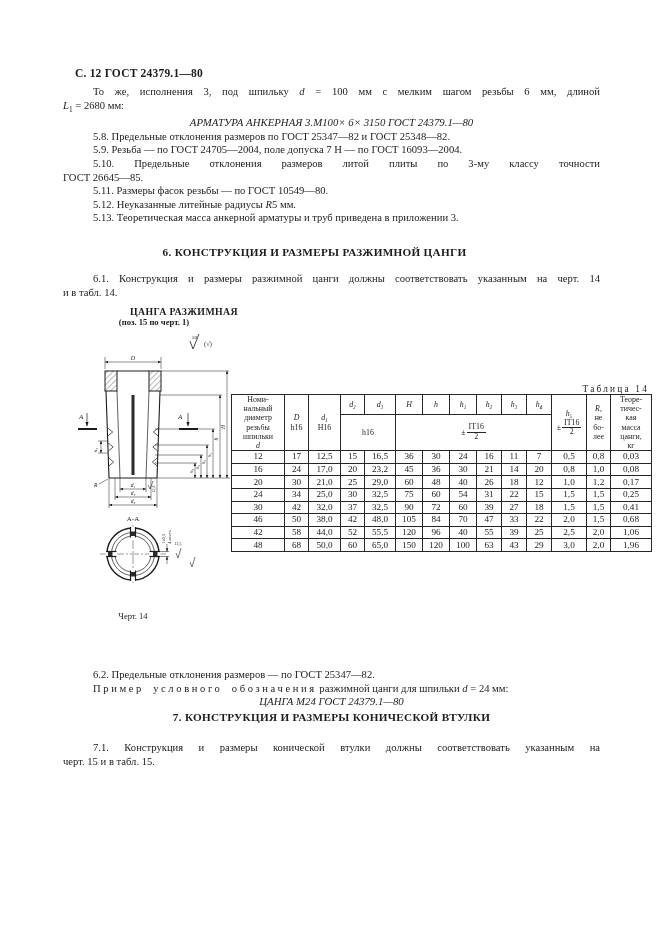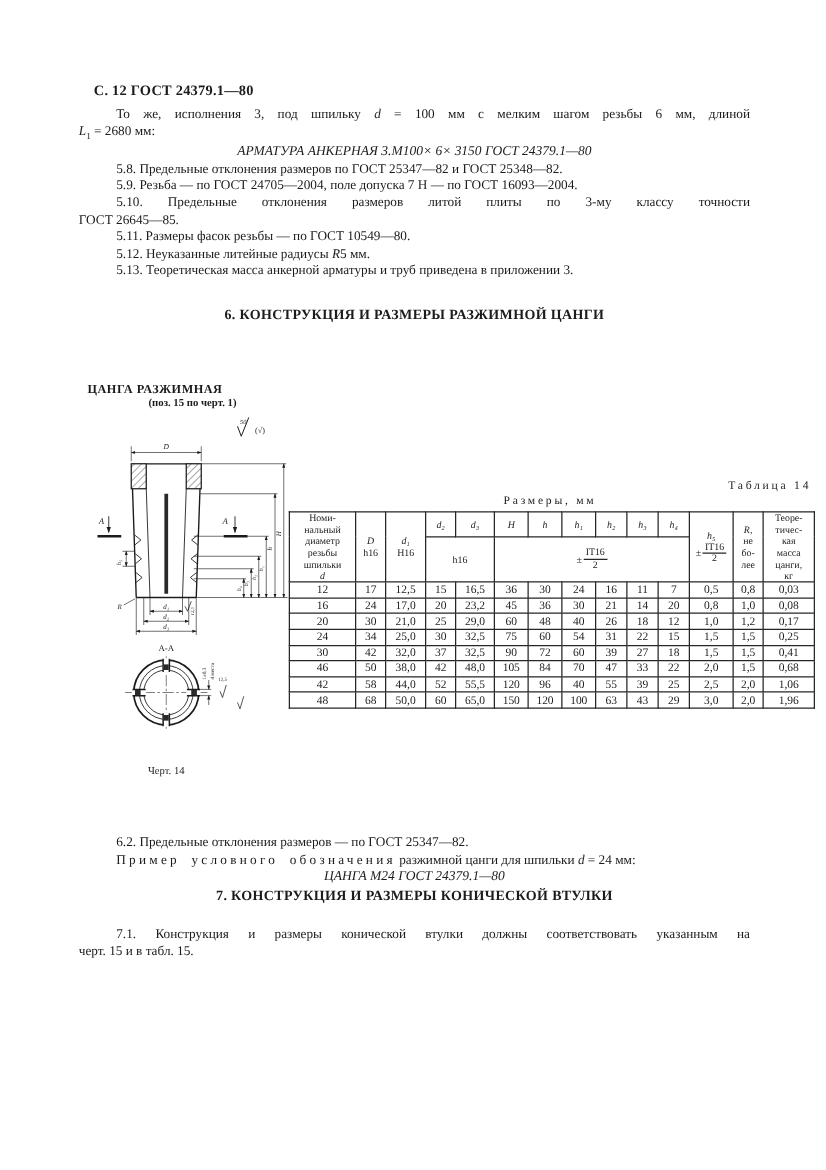--- a/index.html
+++ b/index.html
@@ -10,21 +10,21 @@
   }
   .abs { position:absolute; }
   .pg-header { font-weight:bold; font-size:11.5px; letter-spacing:0.2px; }
   .bodytext { font-size:10.6px; line-height:13.6px; }
   .ln { display:block; }
   .indent { padding-left:30px; }
   .jlast { text-align:justify; text-align-last:justify; }
   .it { font-style:italic; }
   .desig { font-style:italic; text-align:center; font-size:10.8px; }
   .hsec { font-weight:bold; font-size:11.2px; text-align:center; letter-spacing:0.3px; }
-  .fig-title { font-weight:bold; font-size:9.8px; text-align:left; letter-spacing:0.4px; }
+  .fig-title { font-weight:bold; font-size:9.8px; text-align:right; letter-spacing:0.4px; }
   .fig-subtitle { font-weight:bold; font-size:8.6px; text-align:center; }
   .tbl-label { font-size:9.3px; text-align:right; letter-spacing:2.2px; }
   .tbl-units { font-size:9.3px; text-align:center; letter-spacing:2.2px; }
   .spaced { letter-spacing:2.6px; word-spacing:4px; }
   sub { font-size:70%; }
 
   table.tbl { border-collapse:collapse; table-layout:fixed; width:418px; border:1.6px solid #262626; }
   table.tbl th, table.tbl td { border:1px solid #262626; text-align:center; vertical-align:middle; padding:0 1px; font-weight:normal; }
   table.tbl thead th { font-size:7.9px; line-height:9.2px; }
   table.tbl td { font-size:9.2px; height:11.6px; line-height:11.2px; }
@@ -50,22 +50,26 @@
     <span class="ln desig">АРМАТУРА АНКЕРНАЯ 3.М100× 6× 3150 ГОСТ 24379.1—80</span>
     <span class="ln indent">5.8. Предельные отклонения размеров по ГОСТ 25347—82 и ГОСТ 25348—82.</span>
     <span class="ln indent">5.9. Резьба — по ГОСТ 24705—2004, поле допуска 7 Н — по ГОСТ 16093—2004.</span>
     <span class="ln indent jlast">5.10. Предельные отклонения размеров литой плиты по 3-му классу точности</span>
     <span class="ln">ГОСТ 26645—85.</span>
     <span class="ln indent">5.11. Размеры фасок резьбы — по ГОСТ 10549—80.</span>
     <span class="ln indent"><span>5.12. Неуказанные литейные радиусы </span><span class="it">R</span><span>5 мм.</span></span>
     <span class="ln indent">5.13. Теоретическая масса анкерной арматуры и труб приведена в приложении 3.</span>
   </div>
 
-  <div class="abs hsec" style="left:63px; top:246px; width:537px;">6. КОНСТРУКЦИЯ И РАЗМЕРЫ РАЗЖИМНОЙ ЦАНГИ</div>
-
+  <div class="abs hsec" style="left:46px; top:246px; width:537px;">6. КОНСТРУКЦИЯ И РАЗМЕРЫ РАЗЖИМНОЙ ЦАНГИ</div>
+
+  <div class="abs bodytext" style="left:63px; top:272px; width:537px;">
+    <span class="ln indent jlast">6.1. Конструкция и размеры разжимной цанги должны соответствовать указанным на черт. 14</span>
+    <span class="ln">и в табл. 14.</span>
+  </div>
 
   <div class="abs" style="left:70px; top:306px; width:168px;">
     <div class="fig-title">ЦАНГА РАЗЖИМНАЯ</div>
     <div class="fig-subtitle">(поз. 15 по черт. 1)</div>
     <svg width="165" height="300" viewBox="0 0 165 300" style="margin-top:2px;">
       <defs>
         <pattern id="hatch" width="4" height="4" patternUnits="userSpaceOnUse" patternTransform="rotate(45)">
           <line x1="0" y1="0" x2="0" y2="4" stroke="#333" stroke-width="0.7"></line>
         </pattern>
         <marker id="ar" viewBox="0 0 10 10" refX="9" refY="5" markerWidth="7" markerHeight="7" orient="auto-start-reverse">
@@ -188,21 +192,20 @@
       <path d="M106,224 l2,5 l3,-10" fill="none" stroke="#1c1c1c" stroke-width="0.6"></path>
       <text x="108" y="216" font-size="4" text-anchor="middle">12,5</text>
       <path d="M120,233 l2,5 l3,-10" fill="none" stroke="#1c1c1c" stroke-width="0.6"></path>
 
       <text x="63" y="290" font-size="8.5" text-anchor="middle">Черт. 14</text>
     </svg>
   </div>
 
   <div class="abs" style="left:231px; top:384px; width:418px;">
     <div class="tbl-label">Таблица 14</div>
-    <div class="tbl-units" style="margin:2px 0 3px 0;">Размеры, мм</div>
     <table class="tbl">
       <colgroup>
         <col style="width:53px">
           <col style="width:24px">
           <col style="width:32px">
         <col style="width:24px">
           <col style="width:31px">
           <col style="width:27px">
         <col style="width:27px">
           <col style="width:27px">

